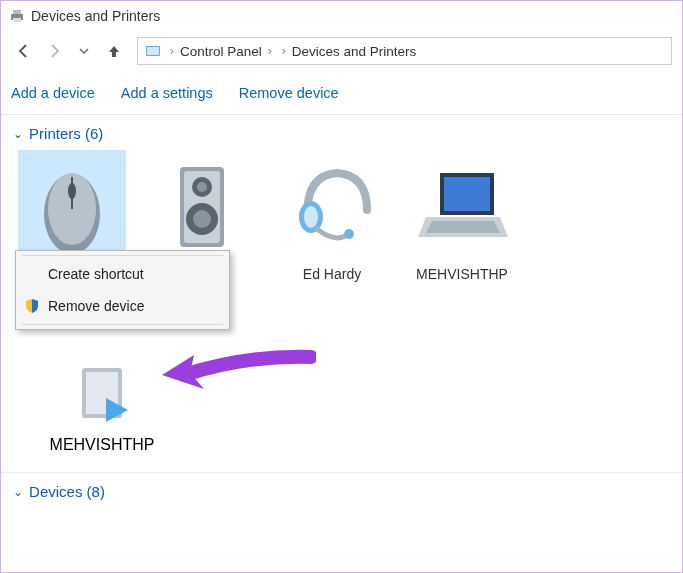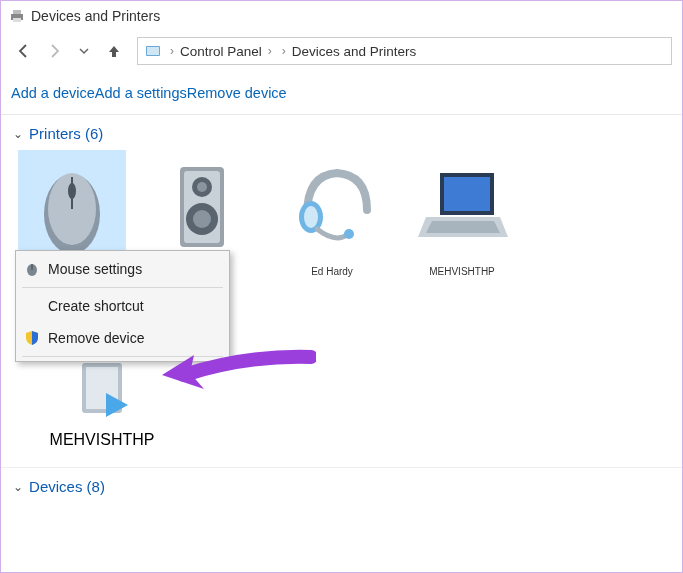--- a/index.html
+++ b/index.html
@@ -8,31 +8,31 @@
   .titlebar { height: 30px; display: flex; align-items: center; padding: 0 8px; font-size: 14px; color: #333; }
   .titlebar .ticon { width: 16px; height: 16px; margin-right: 6px; }
 
   .navrow { height: 40px; display: flex; align-items: center; padding: 0 10px; gap: 4px; }
   .navbtn { width: 26px; height: 26px; display: flex; align-items: center; justify-content: center; color: #666; }
   .navbtn.disabled { color: #bbb; }
   .breadcrumb { flex: 1; height: 28px; border: 1px solid #ccc; margin-left: 6px; display: flex; align-items: center; padding: 0 6px; font-size: 13.5px; color: #333; gap: 2px; background: #fff; }
   .bc-sep { color: #888; margin: 0 4px; font-size: 12px; }
   .bc-icon { width: 18px; height: 18px; margin-right: 2px; }
 
-  .toolbar { height: 44px; border-bottom: 1px solid #e8e8e8; display: flex; align-items: center; padding: 0 10px; }
+  .toolbar { height: 44px; border-bottom: 1px solid #e8e8e8; display: flex; align-items: center; padding: 0 10px; gap: 26px; }
   .toolbar span { color: #0866b8; font-size: 14.5px; cursor: pointer; }
 
   .section-header { display: flex; align-items: center; padding: 10px 12px 8px; font-size: 15px; color: #0b5bb3; cursor: pointer; }
   .section-header .chev { margin-right: 6px; color: #555; font-size: 12px; }
   .section-body { padding: 0 10px 10px 10px; border-bottom: 1px solid #eee; }
 
   .devgrid { display: flex; gap: 20px; align-items: flex-start; padding-left: 6px; position: relative; }
   .device { width: 110px; display: flex; flex-direction: column; align-items: center; }
   .device .thumb { width: 100px; height: 110px; display: flex; align-items: center; justify-content: center; }
-  .device .label { font-size: 10px; color: #333; text-align: center; margin-top: 6px; }
+  .device .label { font-size: 14px; color: #333; text-align: center; margin-top: 6px; }
   .device.selected .thumb-outer { background: #cce8ff; padding: 4px; }
 
   .printers-row { display: flex; gap: 20px; padding: 4px 0 8px 6px; }
   .printer { width: 110px; display: flex; flex-direction: column; align-items: center; }
 
   .ctxmenu { position: absolute; left: 14px; top: 249px; width: 215px; background: #f5f5f5; border: 1px solid #b8b8b8; box-shadow: 3px 3px 6px rgba(0,0,0,0.25); z-index: 50; padding: 2px; }
   .ctxitem { height: 32px; display: flex; align-items: center; padding: 0 10px 0 30px; font-size: 14px; color: #222; position: relative; cursor: default; }
   .ctxitem.bold { font-weight: 600; }
   .ctxsep { height: 1px; background: #d8d8d8; margin: 2px 4px; }
   .ctxicon { position: absolute; left: 6px; width: 16px; height: 16px; }
@@ -171,29 +171,20 @@
   </div>
 </div>
 
 <div class="section-header">
   <span class="chev">⌄</span>
   <span>Devices</span>&nbsp;
   <span>(8)</span>
 </div>
 
 <div class="ctxmenu">
-  <div class="ctxitem">
-    <span class="ctxicon">
-      <svg viewBox="0 0 16 16">
-          <ellipse cx="8" cy="9" rx="5" ry="6" fill="#7a8690"></ellipse>
-          <path d="M8 3 L8 9" stroke="#444" stroke-width="1"></path>
-        </svg>
-    </span>
-    <span>Mouse settings</span>
-  </div>
   <div class="ctxsep"></div>
   <div class="ctxitem">
     <span>Create shortcut</span>
   </div>
   <div class="ctxitem">
     <span class="ctxicon">
       <svg viewBox="0 0 16 16">
           <path d="M8 1 L14 3 L14 8 Q14 13 8 15 Q2 13 2 8 L2 3 Z" fill="#f4c430"></path>
           <path d="M8 1 L14 3 L14 8 Q14 13 8 15 L8 1 Z" fill="#2a6fd4"></path>
         </svg>

